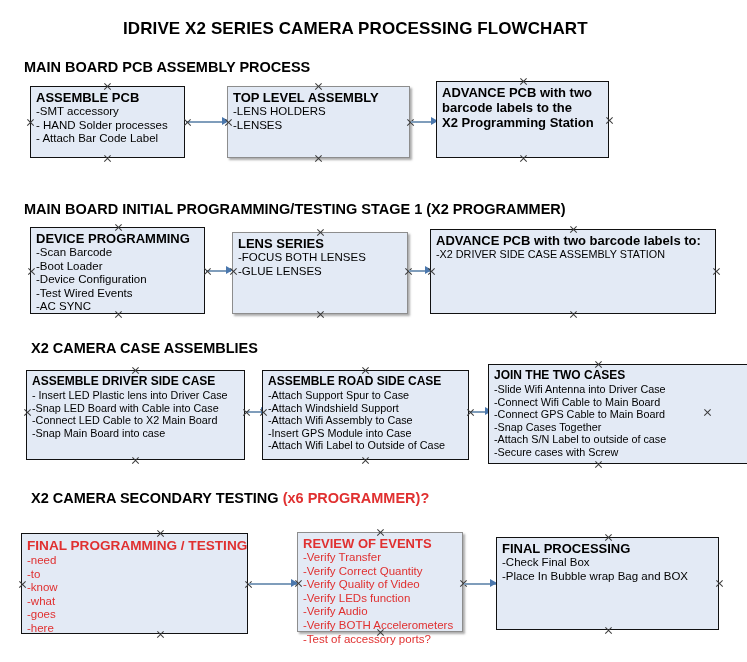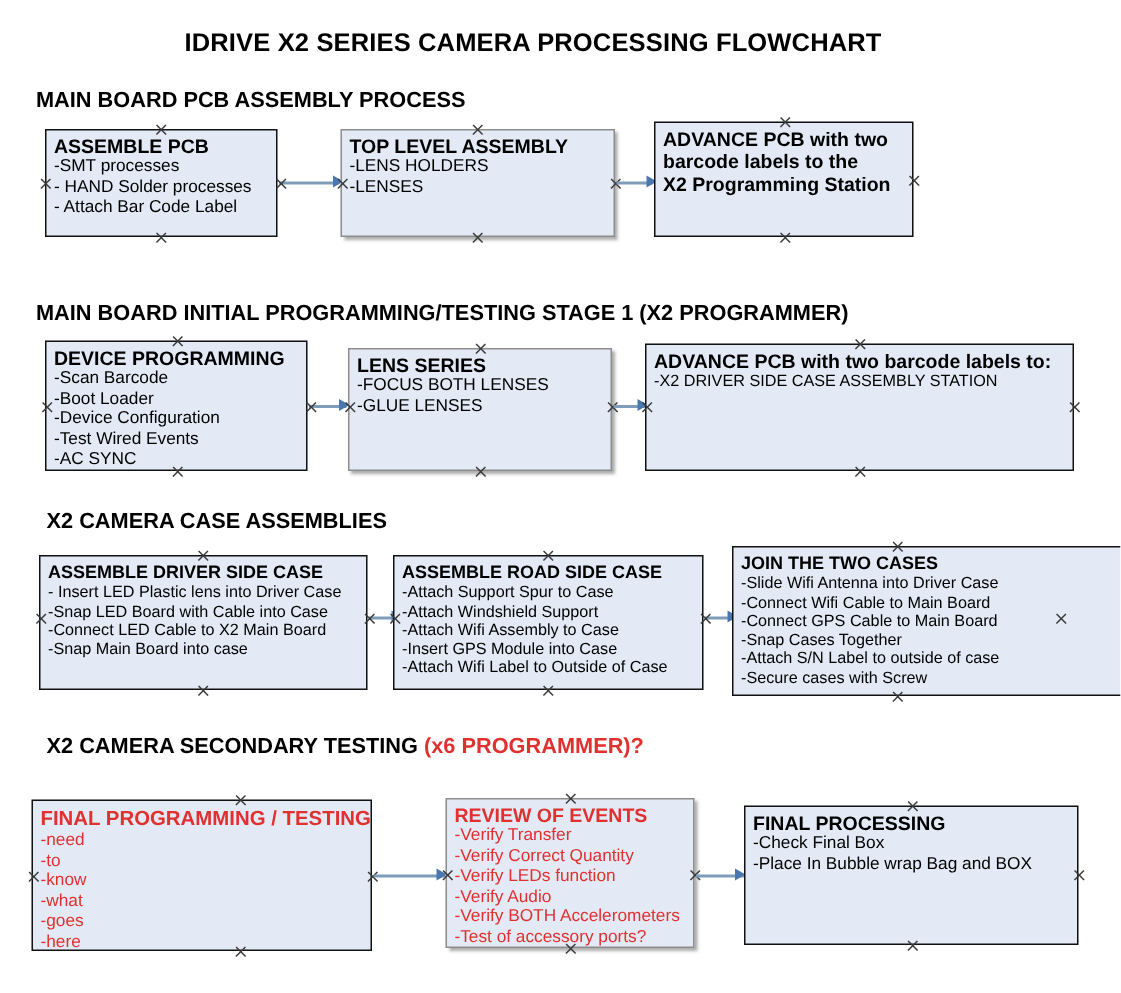--- a/index.html
+++ b/index.html
@@ -117,21 +117,21 @@
 <body>
 
 <div id="canvas">
 
   <div class="doc-title" style="left:123px; top:19px;">IDRIVE X2  SERIES CAMERA PROCESSING FLOWCHART</div>
 
   <div class="section-title" style="left:24px; top:59px;">MAIN BOARD PCB ASSEMBLY PROCESS</div>
 
   <div class="box plain" style="left:30px; top:86px; width:155px; height:72px;">
     <div class="box-title">ASSEMBLE PCB</div>
-    <div class="box-line"> -SMT processes</div>
+    <div class="box-line"> -SMT accessory</div>
     <div class="box-line">- HAND Solder processes</div>
     <div class="box-line">- Attach Bar Code Label</div>
   </div>
   <div class="handle" style="left:107px; top:86px;"></div>
   <div class="handle" style="left:107px; top:158px;"></div>
   <div class="handle" style="left:30px; top:122px;"></div>
 
   <div class="conn" style="left:186px; top:121px; width:40px;"></div>
   <div class="arrowhead" style="left:222px; top:117px;"></div>
   <div class="handle" style="left:187px; top:122px;"></div>
@@ -260,20 +260,21 @@
   <div class="handle" style="left:22px; top:584px;"></div>
   <div class="handle" style="left:248px; top:584px;"></div>
 
   <div class="conn" style="left:249px; top:583px; width:48px;"></div>
   <div class="arrowhead" style="left:291px; top:579px;"></div>
 
   <div class="box selected red" style="left:297px; top:532px; width:166px; height:100px;">
     <div class="box-title">REVIEW OF EVENTS</div>
     <div class="box-line">-Verify Transfer</div>
     <div class="box-line">-Verify Correct Quantity</div>
+    <div class="box-line">-Verify Quality of Video</div>
     <div class="box-line">-Verify LEDs function</div>
     <div class="box-line">-Verify Audio</div>
     <div class="box-line">-Verify BOTH Accelerometers</div>
     <div class="box-line">-Test of accessory ports?</div>
   </div>
   <div class="handle" style="left:380px; top:532px;"></div>
   <div class="handle" style="left:380px; top:632px;"></div>
   <div class="handle" style="left:298px; top:583px;"></div>
   <div class="handle" style="left:463px; top:583px;"></div>
 

